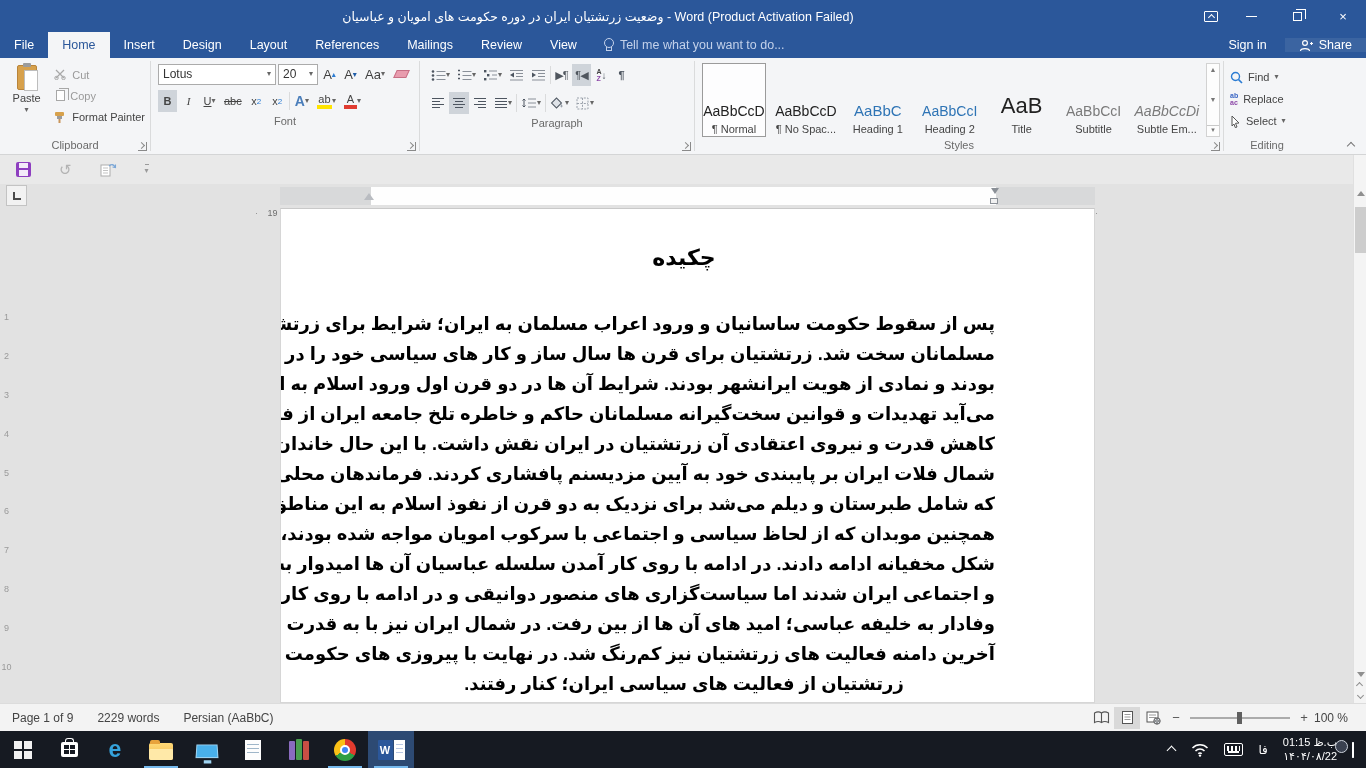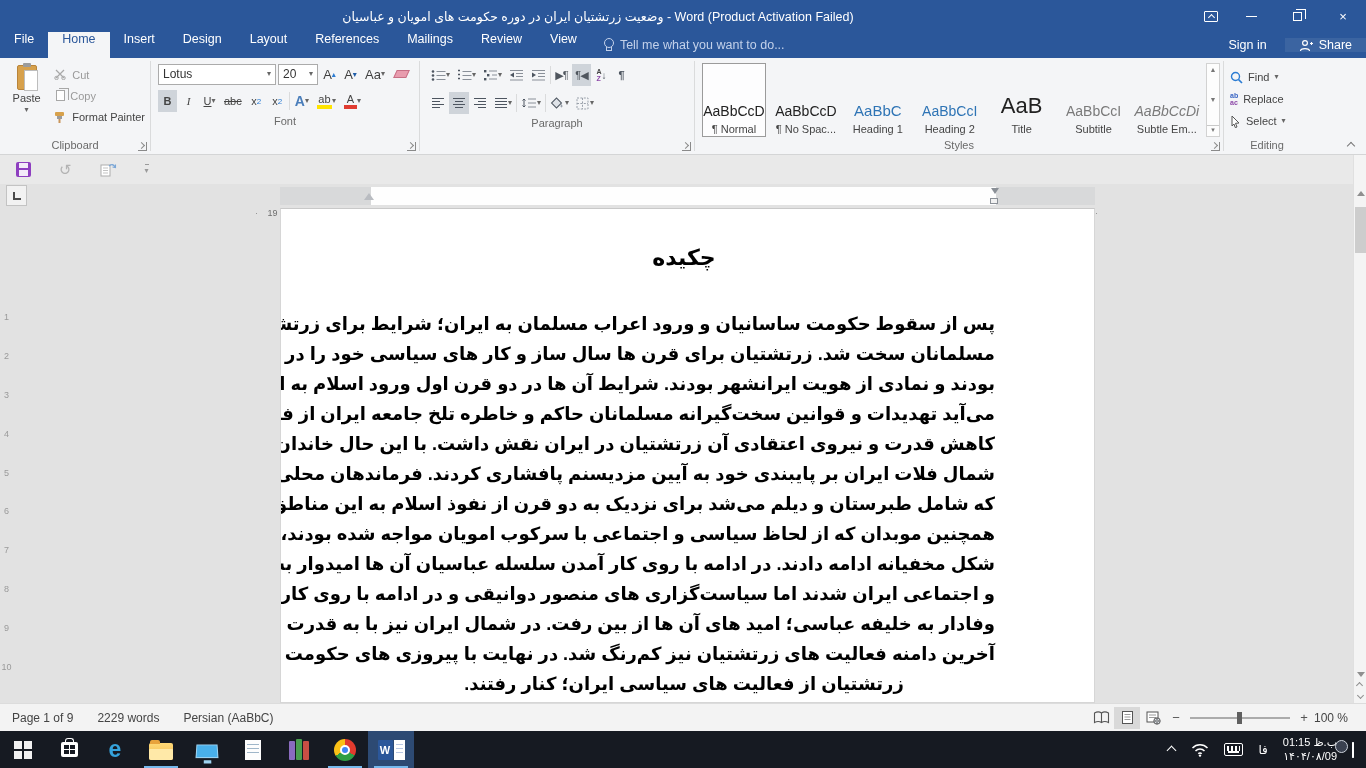--- a/index.html
+++ b/index.html
@@ -13,21 +13,21 @@
   .ribbon-opts{width:34px;height:100%;display:flex;align-items:center;justify-content:center}
   .ribbon-opts .box{width:14px;height:11px;border:1px solid #fff;border-radius:1px;position:relative}
   .ribbon-opts .box::after{content:"";position:absolute;left:4px;top:3px;width:4px;height:4px;border-left:1px solid #fff;border-top:1px solid #fff;transform:rotate(45deg)}
   .win-btn{width:46px;height:100%;display:flex;align-items:center;justify-content:center;color:#fff;font-size:13px}
   .min-glyph{width:11px;height:1px;background:#fff;display:block}
   .restore-glyph{width:9px;height:9px;border:1px solid #fff;position:relative;background:#2b579a}
   .restore-glyph::before{content:"";position:absolute;left:2px;top:-4px;width:9px;height:9px;border:1px solid #fff;border-bottom:none;border-left:none}
 
   
   .menubar{height:26px;background:#2b579a;display:flex;align-items:stretch;color:#fff;font-size:12.5px;flex:0 0 auto}
-  .tab{padding:0 14px;display:flex;cursor:default}
+  .tab{padding:0 14px;display:flex;align-items:center;cursor:default}
   .tab.active{background:#f4f5f7;color:#2b579a}
   .tellme{display:flex;align-items:center;gap:7px;color:#c3d1ea;padding:0 12px;font-style:normal}
   .bulb{width:10px;height:14px;position:relative}
   .bulb::before{content:"";position:absolute;left:1px;top:0;width:8px;height:8px;border:1px solid #c3d1ea;border-radius:50%}
   .bulb::after{content:"";position:absolute;left:3px;top:9px;width:4px;height:3px;border-left:1px solid #c3d1ea;border-right:1px solid #c3d1ea;border-bottom:1px solid #c3d1ea}
   .menubar-right{margin-left:auto;display:flex;align-items:center;gap:2px}
   .signin{padding:0 16px}
   .share{display:flex;align-items:center;gap:6px;padding:0 14px;background:rgba(255,255,255,.08)}
 
   
@@ -716,20 +716,20 @@
     <svg width="18" height="14" viewBox="0 0 18 14">
         <path d="M1.5 5 a10.5 10.5 0 0 1 15 0" fill="none" stroke="#fff" stroke-width="1.5"></path>
         <path d="M4.5 8 a6.3 6.3 0 0 1 9 0" fill="none" stroke="#fff" stroke-width="1.5"></path>
         <path d="M7.3 10.8 a2.4 2.4 0 0 1 3.4 0" fill="none" stroke="#fff" stroke-width="1.5"></path>
         <circle cx="9" cy="12.6" r="1.2" fill="#fff"></circle>
       </svg>
     <span class="kbd-ic"></span>
     <span>فا</span>
     <div class="clock">
       <span class="t">01:15 ب.ظ</span>
-      <span>۱۴۰۴/۰۸/09</span>
+      <span>۱۴۰۴/۰۸/22</span>
     </div>
     <span style="position:relative">
       <span class="ac-ic"></span>
       <span class="ac-badge"></span>
     </span>
   </div>
 </div>
 
 </body></html>

